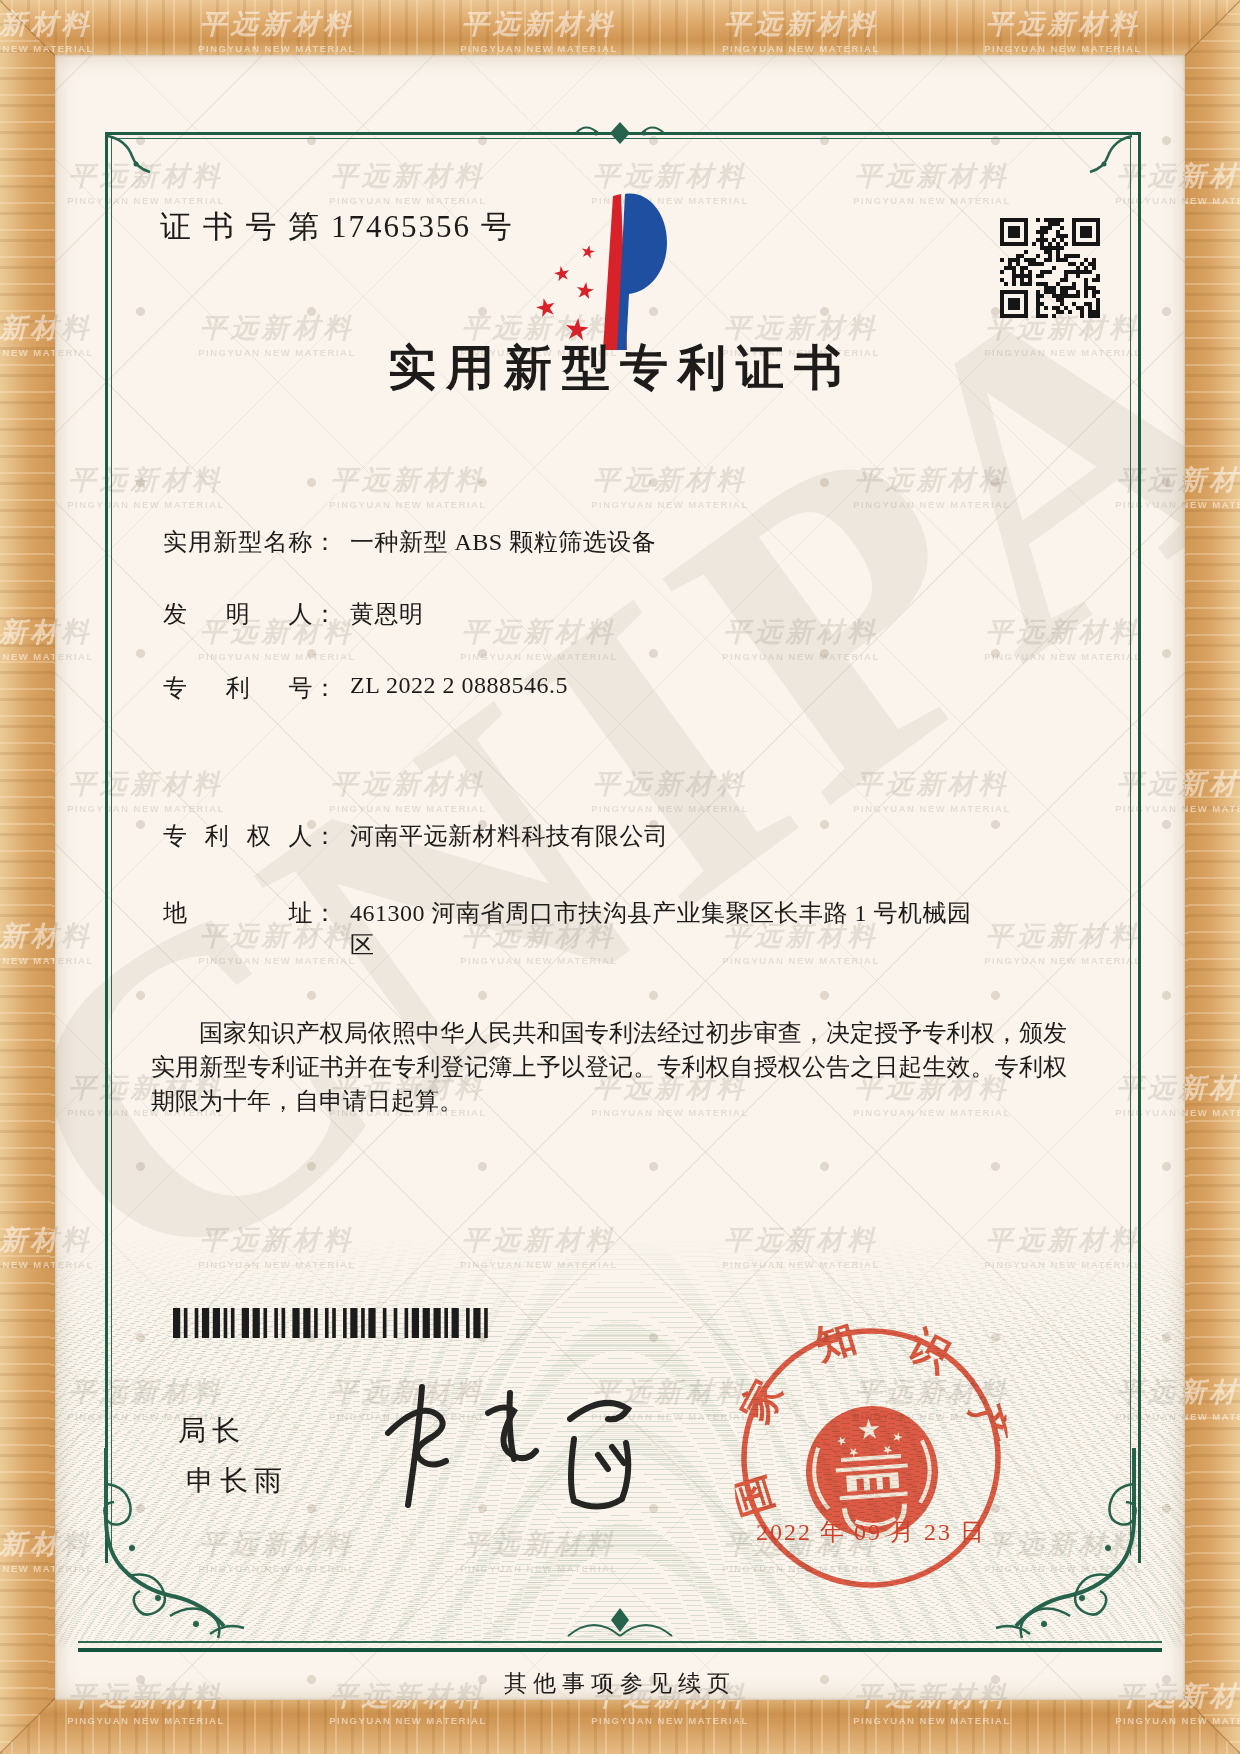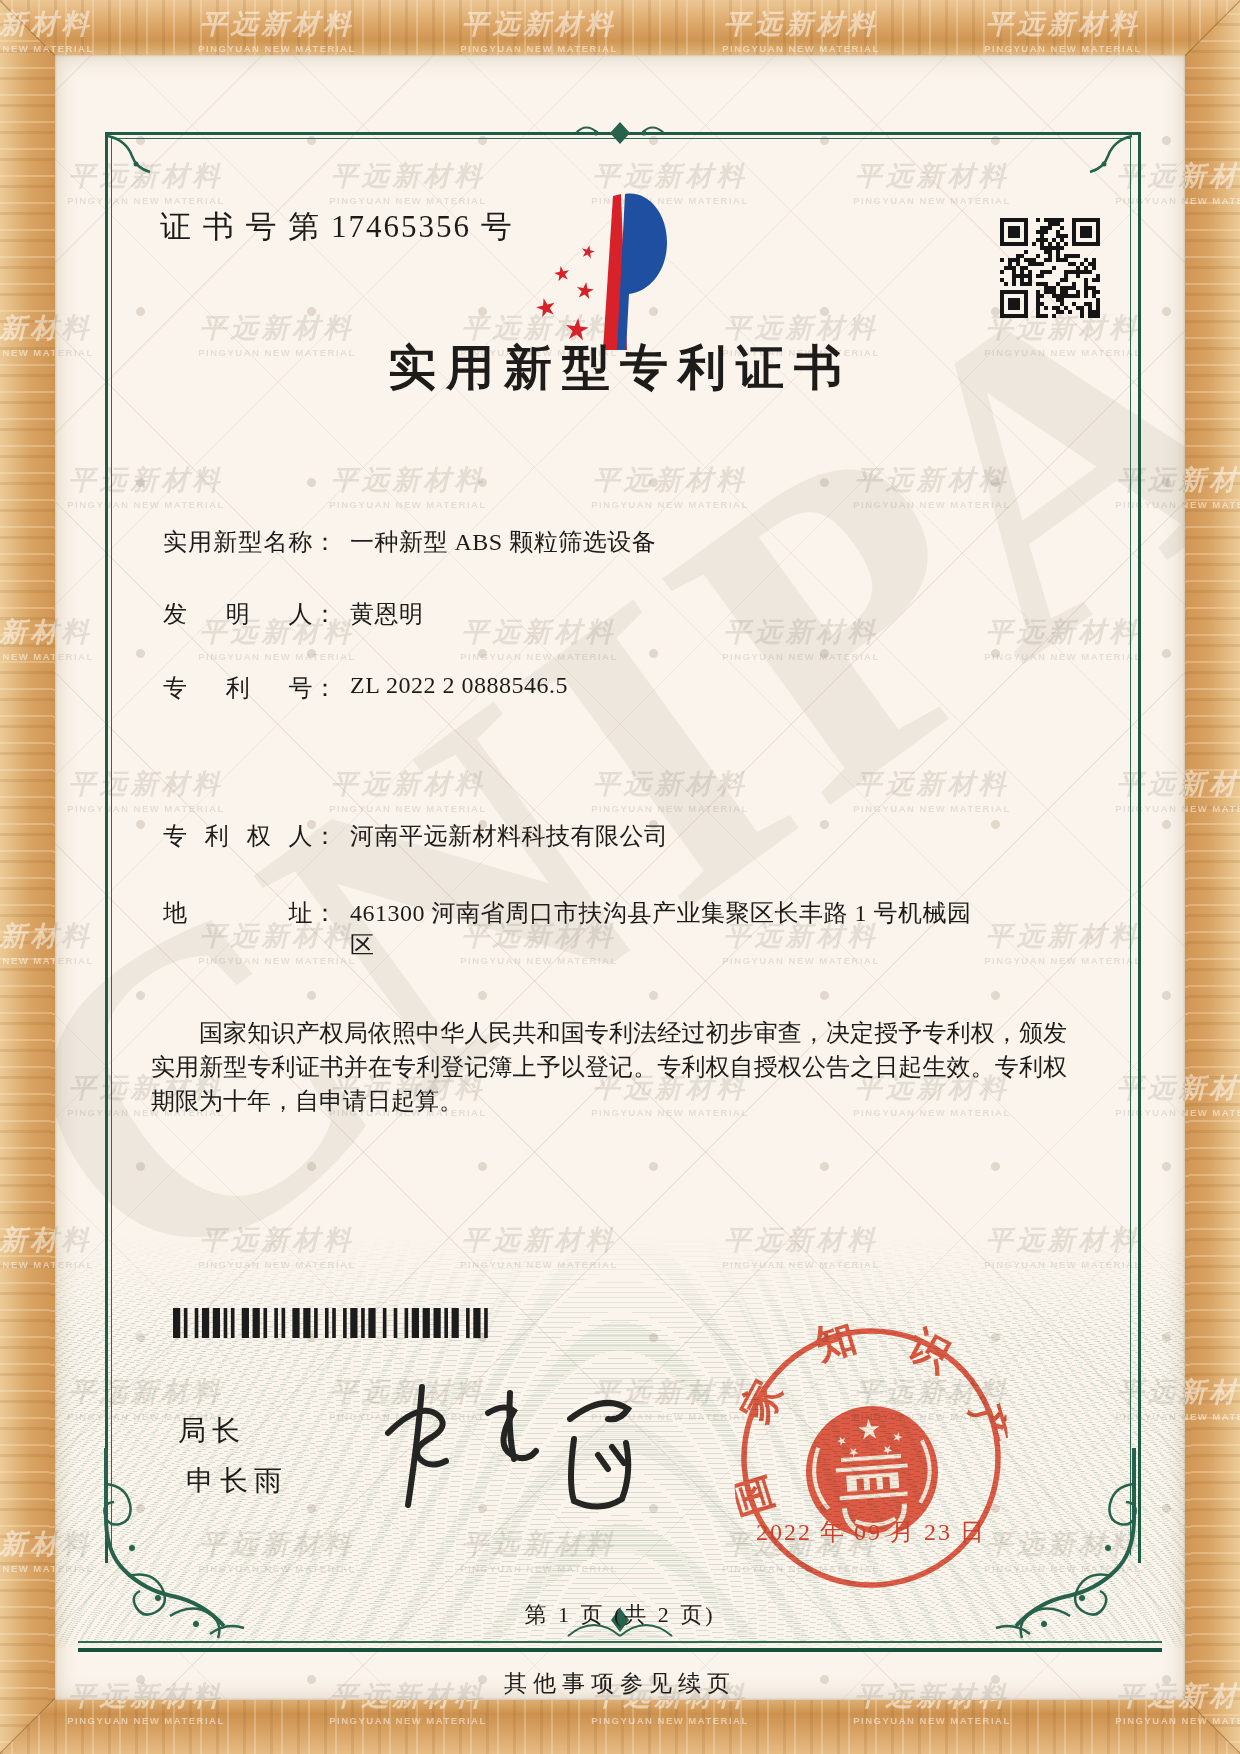--- a/index.html
+++ b/index.html
@@ -1065,16 +1065,15 @@
         </g>
       <g fill="none" stroke="#faf4ec">
         <path d="M-30,34 a30,30 0 0 0 60,0" stroke-width="5"></path>
         <path d="M-52,-28 q-14,34 6,62 M52,-28 q14,34 -6,62" stroke-width="4"></path>
         <path d="M-20,48 q20,10 40,0" stroke-width="4"></path>
       </g>
     </g>
   </svg>
   <div class="txt seal-date">2022 年 09 月 23 日</div>
 
-  <div class="txt footer">第 1 页 (共 2 页)</div>
   <div class="txt note">其他事项参见续页</div>
 
 </div>
 
 </body></html>

